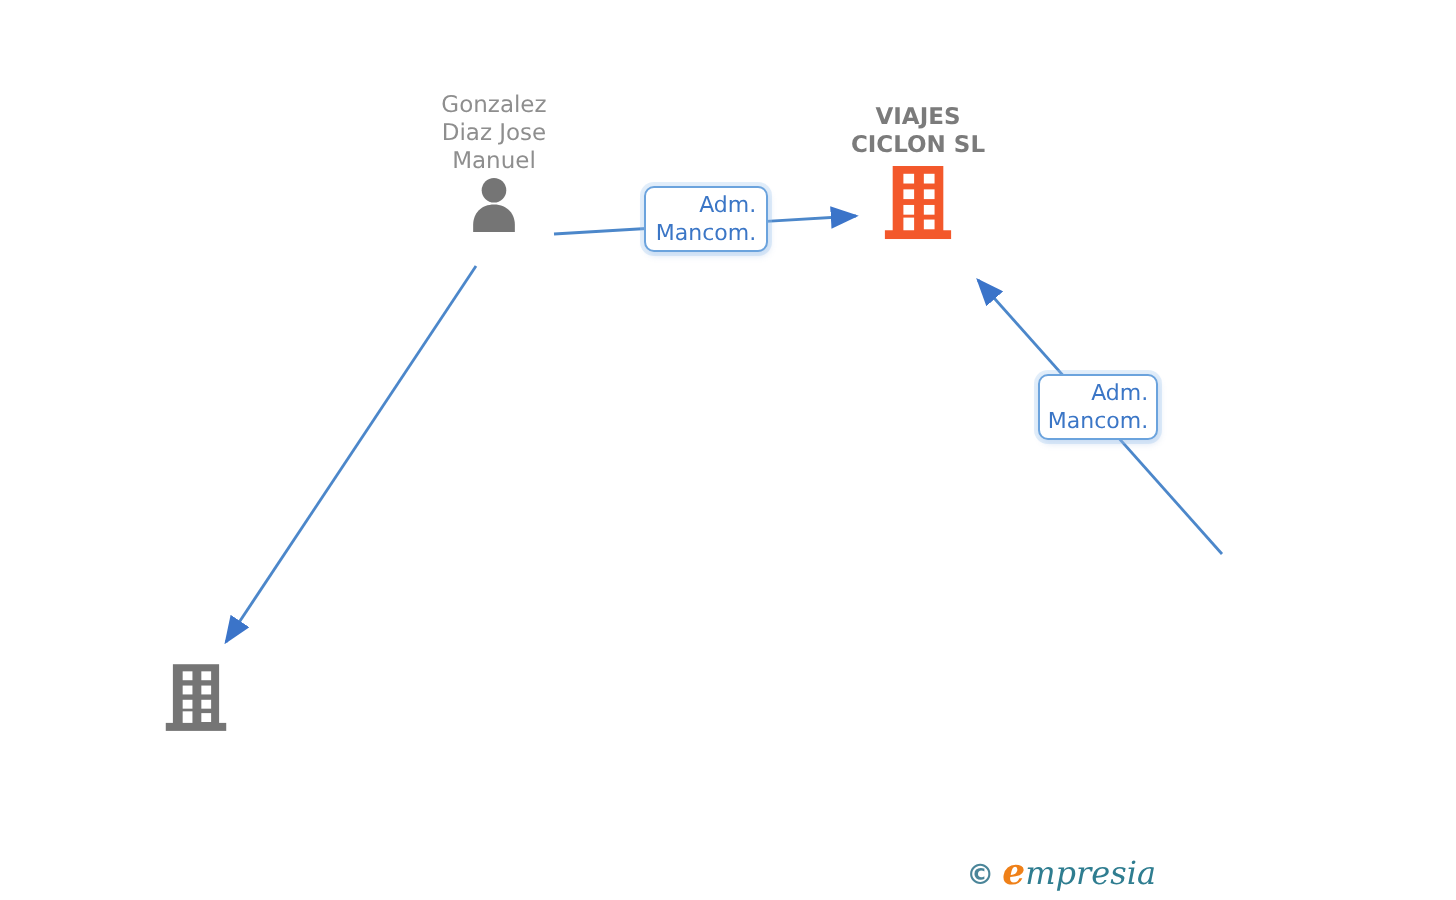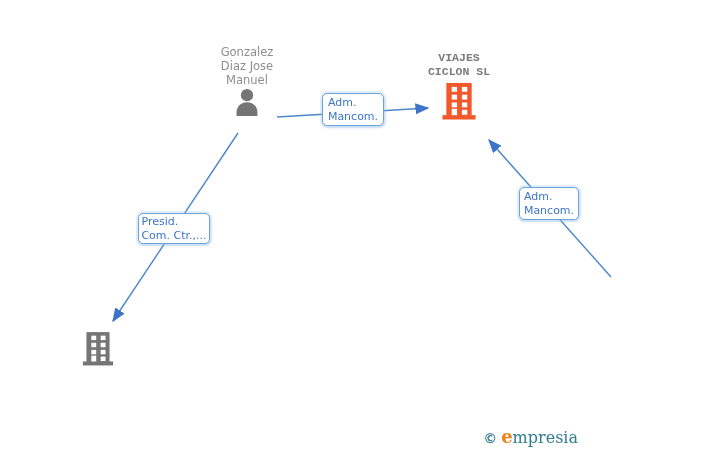--- a/index.html
+++ b/index.html
@@ -14,43 +14,43 @@
   svg.wires{position:absolute;left:0;top:0;z-index:1;}
   .connector{stroke:#4c87ca;stroke-width:1.4;fill:none;}
   .arrowhead{fill:#3b74c9;}
 
   
   .node{position:absolute;z-index:2;text-align:center;cursor:pointer;}
   .node-label{
     white-space:pre-line;font-size:11.5px;line-height:14px;color:#8e8e8e;
     text-align:center;
   }
-  .node-label.bold{font-weight:bold;color:#7b7b7b;font-family:Liberation Mono, monospace;}
+  .node-label.bold{font-weight:bold;color:#7b7b7b;}
   .icon{display:block;margin:0 auto;}
   .person-fill{fill:#757575;}
   .company-main-fill{fill:#f3582b;}
   .company-gray-fill{fill:#757575;}
   .win{fill:#ffffff;}
 
   
   .edge-box{
     position:absolute;z-index:3;display:flex;align-items:center;justify-content:center;
     background:#ffffff;border:1.6px solid #6ba3dd;border-radius:5px;
     box-shadow:0 0 0 2px rgba(160,200,240,0.30),1px 2px 3px rgba(120,160,220,0.25);
-    color:#3b76c6;font-size:11px;line-height:13.5px;text-align:left;
+    color:#3b76c6;font-size:11px;line-height:13.5px;text-align:right;
     white-space:pre-line;cursor:pointer;box-sizing:border-box;
   }
 
   
   .watermark{
     position:absolute;right:2px;bottom:3px;z-index:2;display:flex;align-items:baseline;gap:4px;
     cursor:pointer;
   }
   .wm-copy{color:#4a8599;font-size:14px;font-weight:bold;}
-  .wm-brand{font-family:"DejaVu Serif","Liberation Serif",serif;font-size:16px;color:#2f7d90;}
+  .wm-brand{font-family:"DejaVu Serif","Liberation Serif",serif;font-style:italic;font-size:16px;color:#2f7d90;}
   .wm-brand .first{color:#ef8018;font-size:18px;font-weight:bold;}
 </style>
 </head>
 <body>
 
 <div id="canvas">
 
   <svg class="wires" width="728" height="450" viewBox="0 0 728 450">
     <defs>
       <marker id="arrow" viewBox="0 0 10 8" refX="9" refY="4" markerWidth="10" markerHeight="8" orient="auto">
@@ -101,22 +101,20 @@
       <rect class="win" x="21" y="20" width="5.5" height="5"></rect>
       <rect class="win" x="21" y="27.5" width="5.5" height="5"></rect>
       <rect class="win" x="10.5" y="26.5" width="5.5" height="6.5"></rect>
     </svg>
   </div>
 
 
   <div class="edge-box" style="left:322px;top:93px;width:62px;height:33px;">Adm.
 Mancom.</div>
 
-  <div class="edge-box" style="left:138px;top:213px;width:72px;height:31px;">Presid.
-Com. Ctr.,...</div>
 
   <div class="edge-box" style="left:519px;top:187px;width:60px;height:33px;">Adm.
 Mancom.</div>
 
   <div class="watermark">
     <span class="wm-copy">©</span>
     <span class="wm-brand"><span class="first">e</span><span>mpresia</span></span>
   </div>
 
 </div>

